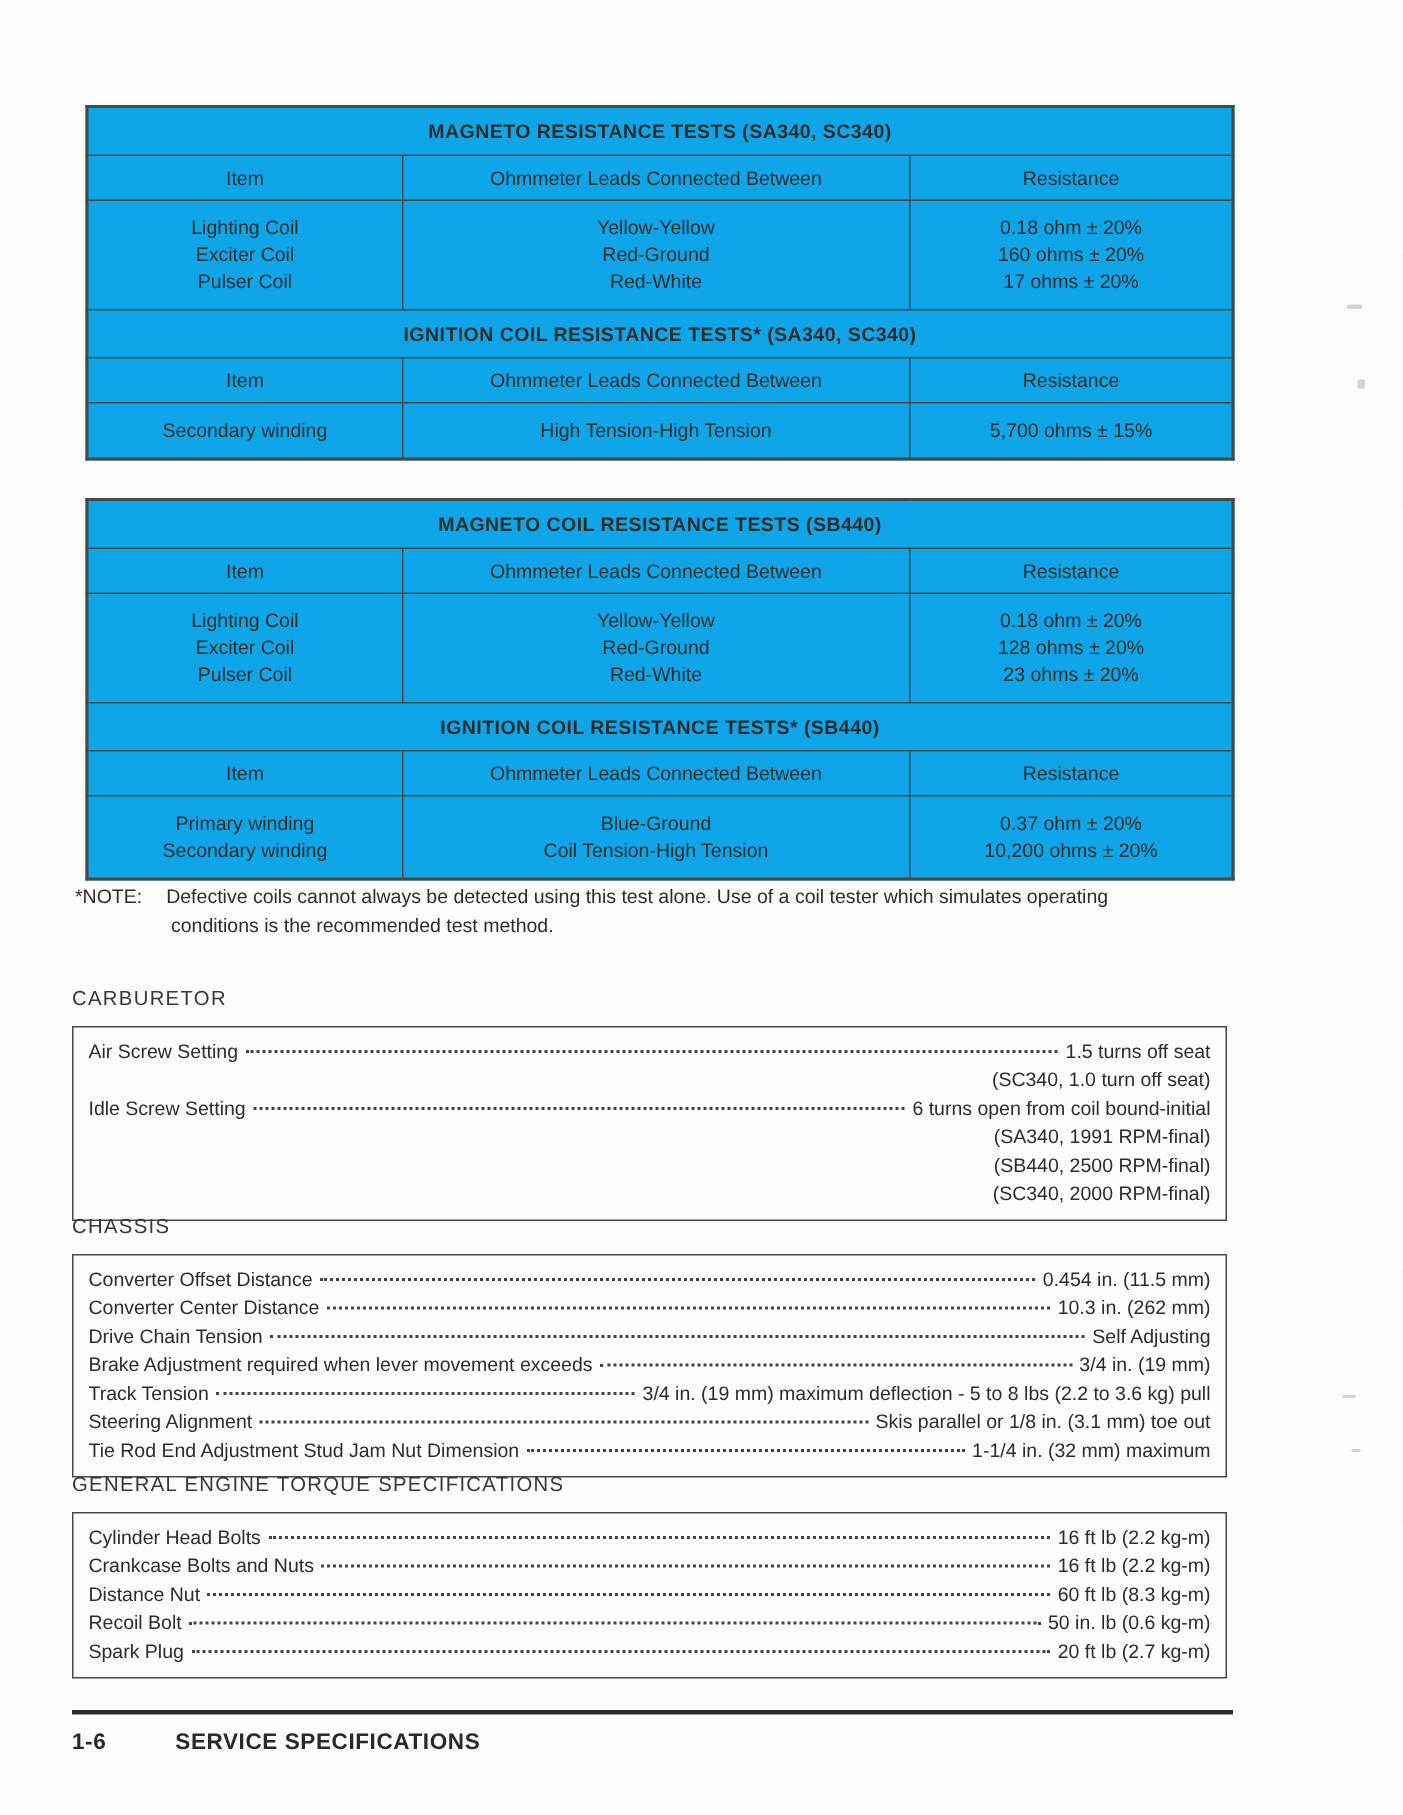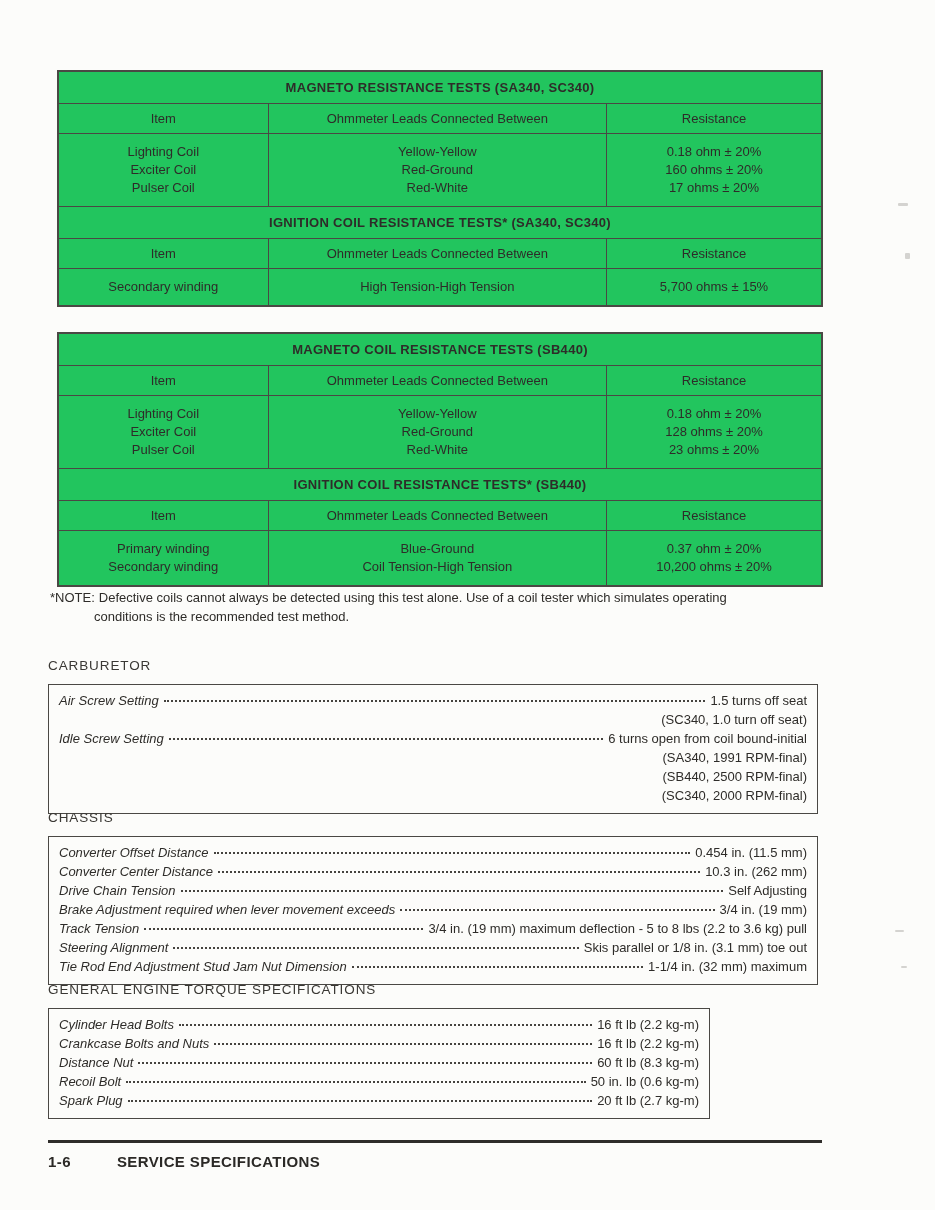--- a/index.html
+++ b/index.html
@@ -11,21 +11,21 @@
     font-family:"Liberation Sans","DejaVu Sans",sans-serif;
     color:#2e2c29;
     overflow:hidden;
   }
   
   .tblpos{position:absolute;}
   table.spec-table{
     border-collapse:collapse;
     width:100%;
     border:2px solid #4a4844;
-    background:#22c55e;
+    background:#0ea5e9;
     padding-left:12px;
   }
   table.spec-table td{
     border:1px solid #4a4844;
     font-size:13px;
     color:#2e2c29;
     text-align:center;
     vertical-align:middle;
   }
   td.title-cell{
@@ -39,41 +39,41 @@
     font-size:13px;
   }
   td.data-cell{
     padding:9px 4px;
     line-height:18px;
     white-space:pre-line;
   }
   
   .note{position:absolute;font-size:13px;line-height:19px;color:#2e2c29;}
   .note .nrow{display:flex;}
-  .note .nlabel{white-space:nowrap;margin-right:4px;}
-  .note .nline2{margin-left:44px;}
+  .note .nlabel{white-space:nowrap;margin-right:16px;}
+  .note .nline2{margin-left:64px;}
   
   .sect-heading{
     position:absolute;
     font-size:13.5px;
     letter-spacing:.9px;
     color:#3a3834;
   }
   
   .spec-box{
     position:absolute;
     border:1px solid #4a4844;
     background:#fcfcfa;
     padding:6px 10px 8px 10px;
     font-size:13px;
     line-height:19px;
     box-sizing:border-box;
   }
   .specline{display:flex;align-items:baseline;}
-  .specline .slabel{white-space:nowrap;font-style:italic;}
+  .specline .slabel{white-space:nowrap;}
   .specline .svalue{white-space:nowrap;}
   .specline .leader{flex:1;position:relative;min-width:14px;}
   .specline .leader::after{
     content:"";
     position:absolute;left:5px;right:5px;bottom:3px;
     border-bottom:2px dotted #45433f;
   }
   .specline.cont{justify-content:flex-end;}
   
   .footer-rule{position:absolute;background:#2f2d2a;}
@@ -250,21 +250,21 @@
       <span class="svalue">Skis parallel or 1/8 in. (3.1 mm) toe out</span>
     </div>
     <div class="specline">
       <span class="slabel">Tie Rod End Adjustment Stud Jam Nut Dimension</span>
       <span class="leader"></span>
       <span class="svalue">1-1/4 in. (32 mm) maximum</span>
     </div>
   </div>
 
   <div class="sect-heading" style="left:48px;top:982px;">GENERAL ENGINE TORQUE SPECIFICATIONS</div>
-  <div class="spec-box" style="left:48px;top:1008px;width:662px;">
+  <div class="spec-box" style="left:48px;top:1008px;width:770px;">
     <div class="specline">
       <span class="slabel">Cylinder Head Bolts</span>
       <span class="leader"></span>
       <span class="svalue">16 ft lb (2.2 kg-m)</span>
     </div>
     <div class="specline">
       <span class="slabel">Crankcase Bolts and Nuts</span>
       <span class="leader"></span>
       <span class="svalue">16 ft lb (2.2 kg-m)</span>
     </div>

